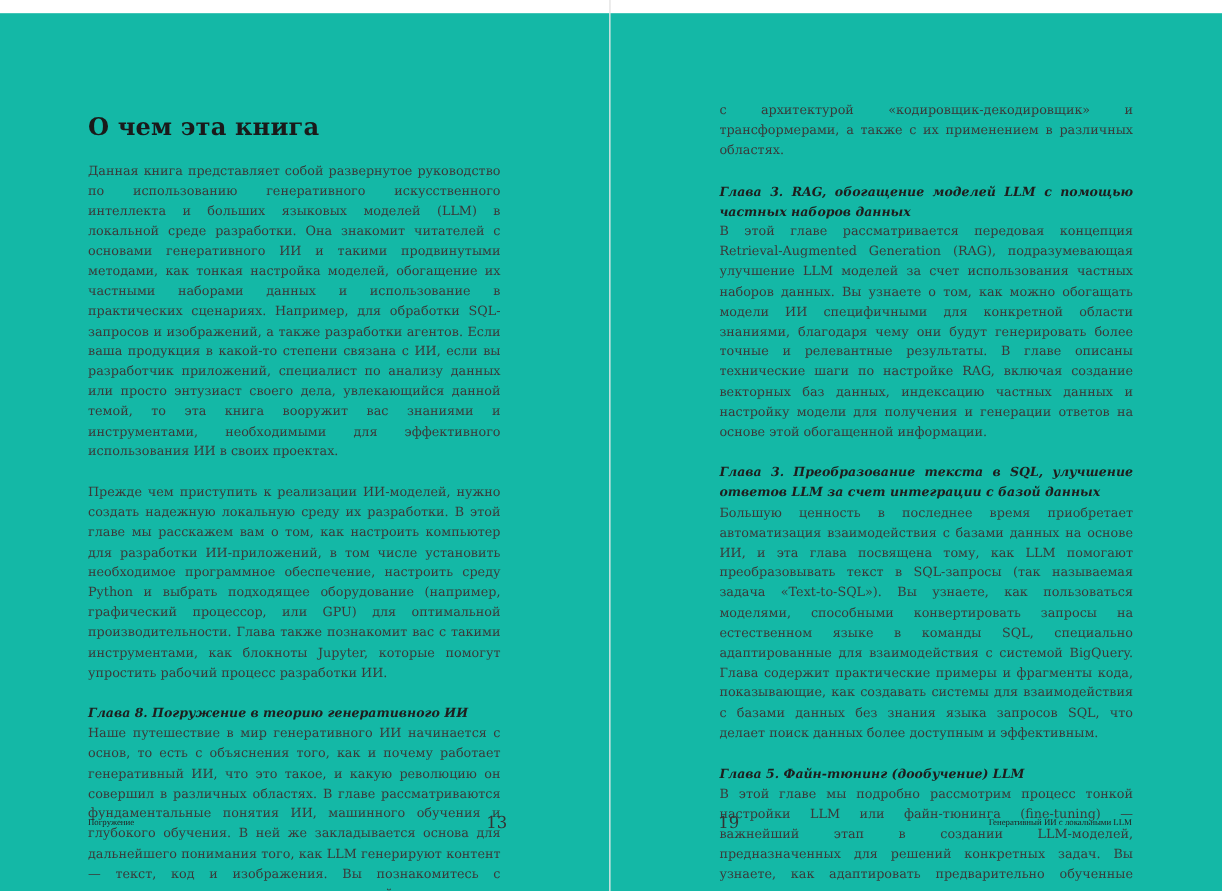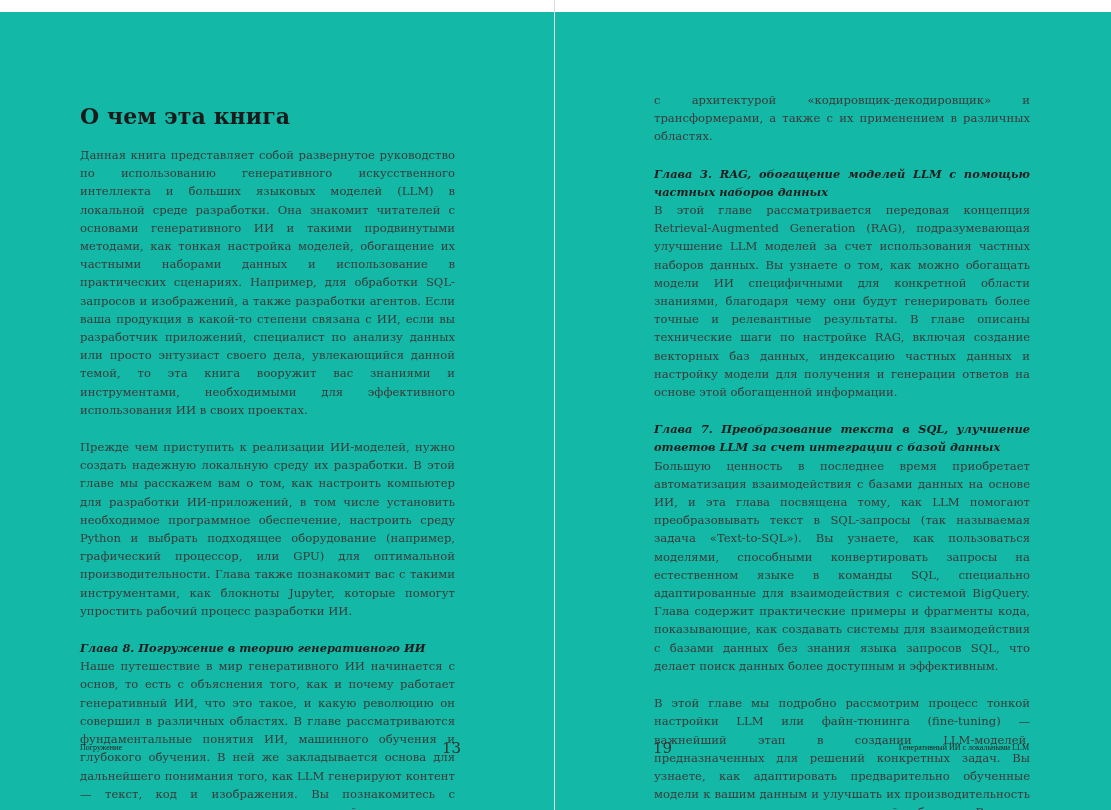--- a/index.html
+++ b/index.html
@@ -48,23 +48,24 @@
 <div class="page page-right">
   <div class="content">
     <p>с архитектурой «кодировщик-декодировщик» и трансформерами, а также с их применением в различных областях.</p>
 
     <div class="section">
       <p class="chapter-title">Глава 3. RAG, обогащение моделей LLM с помощью частных наборов данных</p>
       <p>В этой главе рассматривается передовая концепция Retrieval-Augmented Generation (RAG), подразумевающая улучшение LLM моделей за счет использования частных наборов данных. Вы узнаете о том, как можно обогащать модели ИИ специфичными для конкретной области знаниями, благодаря чему они будут генерировать более точные и релевантные результаты. В главе описаны технические шаги по настройке RAG, включая создание векторных баз данных, индексацию частных данных и настройку модели для получения и генерации ответов на основе этой обогащенной информации.</p>
     </div>
 
     <div class="section">
-      <p class="chapter-title">Глава 7. Преобразование текста в SQL, улучшение ответов LLM за счет интеграции с базой данных</p>
+      <p class="chapter-title">Глава 3. Преобразование текста в SQL, улучшение ответов LLM за счет интеграции с базой данных</p>
       <p>Большую ценность в последнее время приобретает автоматизация взаимодействия с базами данных на основе ИИ, и эта глава посвящена тому, как LLM помогают преобразовывать текст в SQL-запросы (так называемая задача «Text-to-SQL»). Вы узнаете, как пользоваться моделями, способными конвертировать запросы на естественном языке в команды SQL, специально адаптированные для взаимодействия с системой BigQuery. Глава содержит практические примеры и фрагменты кода, показывающие, как создавать системы для взаимодействия с базами данных без знания языка запросов SQL, что делает поиск данных более доступным и эффективным.</p>
     </div>
 
     <div class="section">
+      <p class="chapter-title">Глава 5. Файн-тюнинг (дообучение) LLM</p>
       <p>В этой главе мы подробно рассмотрим процесс тонкой настройки LLM или файн-тюнинга (fine-tuning) — важнейший этап в создании LLM-моделей, предназначенных для решений конкретных задач. Вы узнаете, как адаптировать предварительно обученные модели к вашим данным и улучшать их производительность для задач, относящихся к нужной области. В главе рассматриваются технические аспекты тонкой настройки, включая подготовку данных, настройку гиперпараметров и оценку эффективности модели. К концу главы</p>
     </div>
   </div>
   <span class="page-num">19</span>
   <span class="footer">Генеративный ИИ с локальными LLM</span>
 </div>
 
 </body></html>

